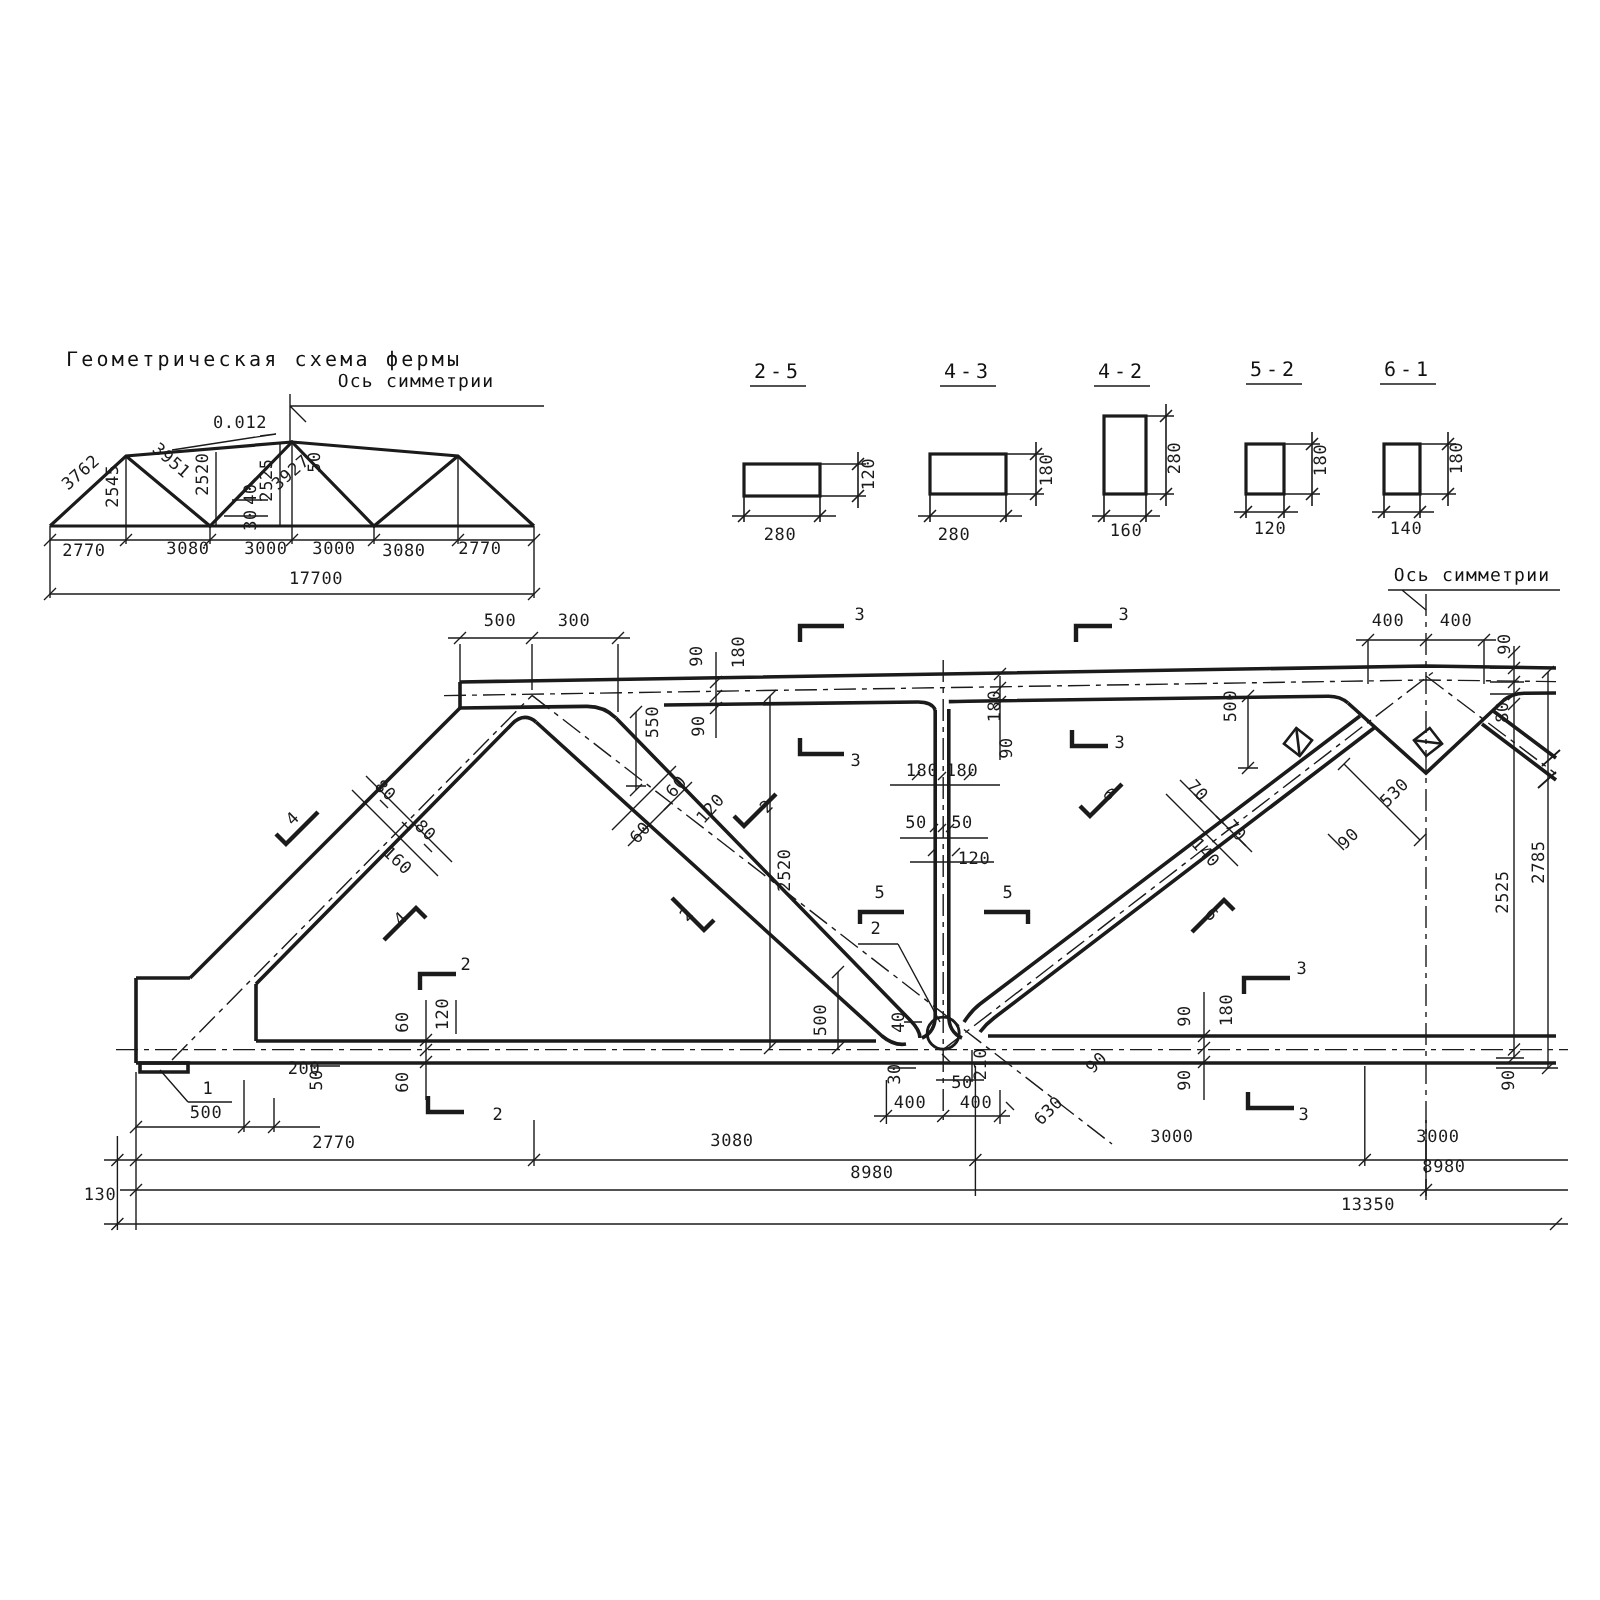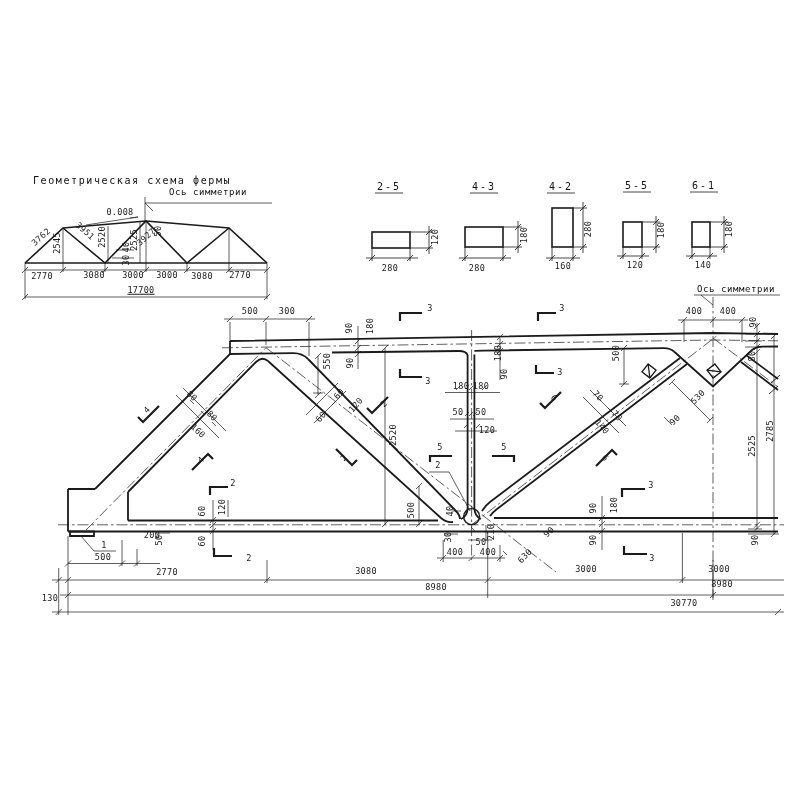--- a/index.html
+++ b/index.html
@@ -186,41 +186,41 @@
       <path d="M540,403 L545,408 L561,392 M617,455 L612,450 L596,466"></path>
     </g>
   </svg>
 
   <span class="title-lbl" style="left:33px;top:176px">Геометрическая схема фермы</span>
   <span class="axis-lbl" style="left:208px;top:192px">Ось симметрии</span>
   <span class="axis-lbl" style="left:736px;top:289px">Ось симметрии</span>
   <span class="sec-h" style="left:389px;top:187px">2-5</span>
   <span class="sec-h" style="left:484px;top:187px">4-3</span>
   <span class="sec-h" style="left:561px;top:187px">4-2</span>
-  <span class="sec-h" style="left:637px;top:186px">5-5</span>
+  <span class="sec-h" style="left:637px;top:186px">5-2</span>
   <span class="sec-h" style="left:704px;top:186px">6-1</span>
 
   <div id="dim-layer">
-      <span class="lbl" style="left: 120px; top: 212px; --r: 0deg;">0.008</span>
+      <span class="lbl" style="left: 120px; top: 212px; --r: 0deg;">0.012</span>
       <span class="lbl" style="left: 41px; top: 237px; --r: -41deg;">3762</span>
       <span class="lbl" style="left: 57px; top: 243px; --r: -90deg;">2545</span>
       <span class="lbl" style="left: 85px; top: 231px; --r: 41deg;">3951</span>
       <span class="lbl" style="left: 102px; top: 237px; --r: -90deg;">2520</span>
       <span class="lbl" style="left: 126px; top: 247px; --r: -90deg;">40</span>
       <span class="lbl" style="left: 126px; top: 260px; --r: -90deg;">30</span>
       <span class="lbl" style="left: 146px; top: 237px; --r: -41deg;">3927</span>
       <span class="lbl" style="left: 134px; top: 240px; --r: -90deg;">2525</span>
       <span class="lbl" style="left: 158px; top: 231px; --r: -90deg;">50</span>
       <span class="lbl" style="left: 42px; top: 276px; --r: 0deg;">2770</span>
       <span class="lbl" style="left: 94px; top: 275px; --r: 0deg;">3080</span>
       <span class="lbl" style="left: 133px; top: 275px; --r: 0deg;">3000</span>
       <span class="lbl" style="left: 167px; top: 275px; --r: 0deg;">3000</span>
       <span class="lbl" style="left: 202px; top: 276px; --r: 0deg;">3080</span>
       <span class="lbl" style="left: 240px; top: 275px; --r: 0deg;">2770</span>
-      <span class="lbl" style="left: 141px; top: 290px; text-decoration: underline; --r: 0deg;">17700</span>
+      <span class="lbl" style="left: 158px; top: 290px; --r: 0deg;">17700</span>
       <span class="lbl" style="left: 390px; top: 268px; --r: 0deg;">280</span>
       <span class="lbl" style="left: 435px; top: 237px; --r: -90deg;">120</span>
       <span class="lbl" style="left: 477px; top: 268px; --r: 0deg;">280</span>
       <span class="lbl" style="left: 524px; top: 235px; --r: -90deg;">180</span>
       <span class="lbl" style="left: 563px; top: 266px; --r: 0deg;">160</span>
       <span class="lbl" style="left: 588px; top: 229px; --r: -90deg;">280</span>
       <span class="lbl" style="left: 635px; top: 265px; --r: 0deg;">120</span>
       <span class="lbl" style="left: 661px; top: 230px; --r: -90deg;">180</span>
       <span class="lbl" style="left: 703px; top: 265px; --r: 0deg;">140</span>
       <span class="lbl" style="left: 729px; top: 229px; --r: -90deg;">180</span>
@@ -275,21 +275,21 @@
       <span class="lbl" style="left: 152px; top: 535px; --r: 0deg;">200</span>
       <span class="lbl" style="left: 455px; top: 552px; --r: 0deg;">400</span>
       <span class="lbl" style="left: 488px; top: 552px; --r: 0deg;">400</span>
       <span class="lbl" style="left: 50px; top: 598px; --r: 0deg;">130</span>
       <span class="lbl" style="left: 167px; top: 572px; --r: 0deg;">2770</span>
       <span class="lbl" style="left: 366px; top: 571px; --r: 0deg;">3080</span>
       <span class="lbl" style="left: 586px; top: 569px; --r: 0deg;">3000</span>
       <span class="lbl" style="left: 719px; top: 569px; --r: 0deg;">3000</span>
       <span class="lbl" style="left: 436px; top: 587px; --r: 0deg;">8980</span>
       <span class="lbl" style="left: 722px; top: 584px; --r: 0deg;">8980</span>
-      <span class="lbl" style="left: 684px; top: 603px; --r: 0deg;">30770</span>
+      <span class="lbl" style="left: 684px; top: 603px; --r: 0deg;">13350</span>
       <span class="lbl" style="left: 430px; top: 308px; --r: 0deg;">3</span>
       <span class="lbl" style="left: 428px; top: 381px; --r: 0deg;">3</span>
       <span class="lbl" style="left: 562px; top: 308px; --r: 0deg;">3</span>
       <span class="lbl" style="left: 560px; top: 372px; --r: 0deg;">3</span>
       <span class="lbl" style="left: 651px; top: 485px; --r: 0deg;">3</span>
       <span class="lbl" style="left: 652px; top: 558px; --r: 0deg;">3</span>
       <span class="lbl" style="left: 233px; top: 483px; --r: 0deg;">2</span>
       <span class="lbl" style="left: 249px; top: 558px; --r: 0deg;">2</span>
       <span class="lbl" style="left: 147px; top: 410px; --r: -45deg;">4</span>
       <span class="lbl" style="left: 201px; top: 460px; --r: -45deg;">4</span>

